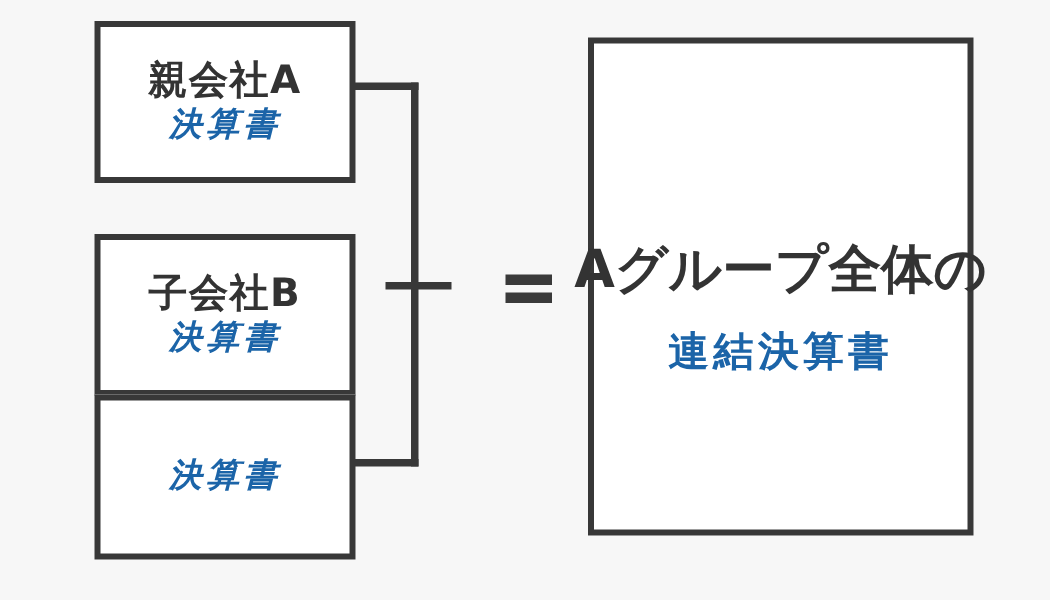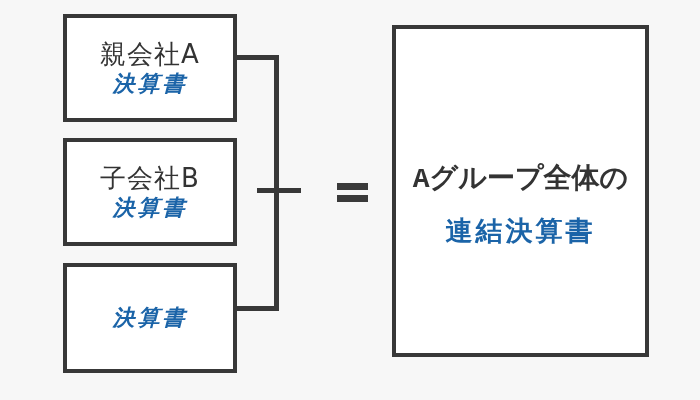--- a/index.html
+++ b/index.html
@@ -25,25 +25,25 @@
     width: 174px;
     background: var(--box-fill);
     border: 4px solid var(--border-color);
     display: flex;
     flex-direction: column;
     align-items: center;
     justify-content: center;
     gap: 3px;
   }
   .box-a { top: 14px;  height: 108px; }
-  .box-b { top: 138px; height: 108px; }
+  .box-b { top: 156px; height: 108px; }
   .box-c { top: 263px; height: 110px; }
   .company {
     font-size: 26px;
-    font-weight: normal;
+    font-weight: bold;
     color: var(--text-dark);
     letter-spacing: 1px;
     line-height: 1.1;
     white-space: nowrap;
   }
   .doc {
     font-size: 22px;
     font-weight: bold;
     color: var(--text-blue);
     letter-spacing: 3px;
@@ -82,26 +82,25 @@
     display: flex;
     flex-direction: column;
     align-items: center;
     justify-content: center;
   }
   .result-text {
     transform: translateY(14px);
     text-align: center;
   }
   .result-line1 {
-    font-size: 28px;
+    font-size: 35px;
     font-weight: bold;
     color: var(--text-dark);
     line-height: 1.2;
     white-space: nowrap;
-    font-family: Liberation Mono, monospace;
   }
   .result-line2 {
     font-size: 27px;
     font-weight: bold;
     color: var(--text-blue);
     letter-spacing: 3px;
     line-height: 1.2;
     margin-top: 18px;
     white-space: nowrap;
   }

